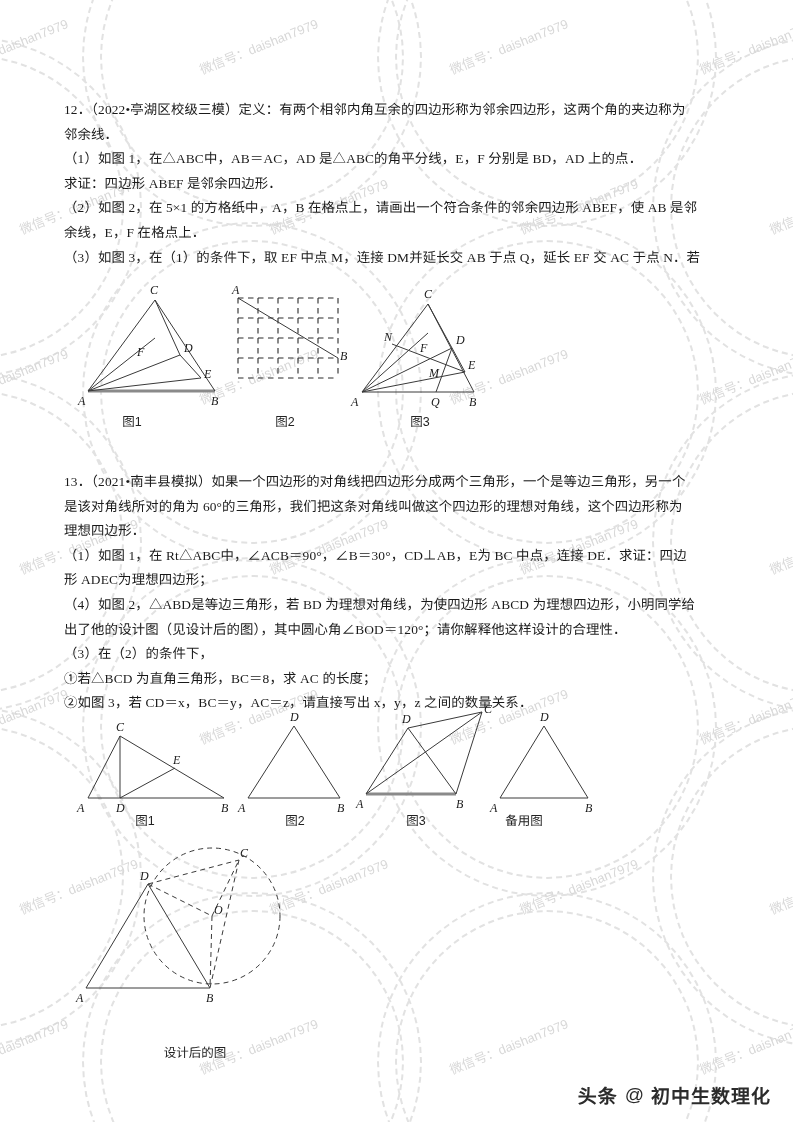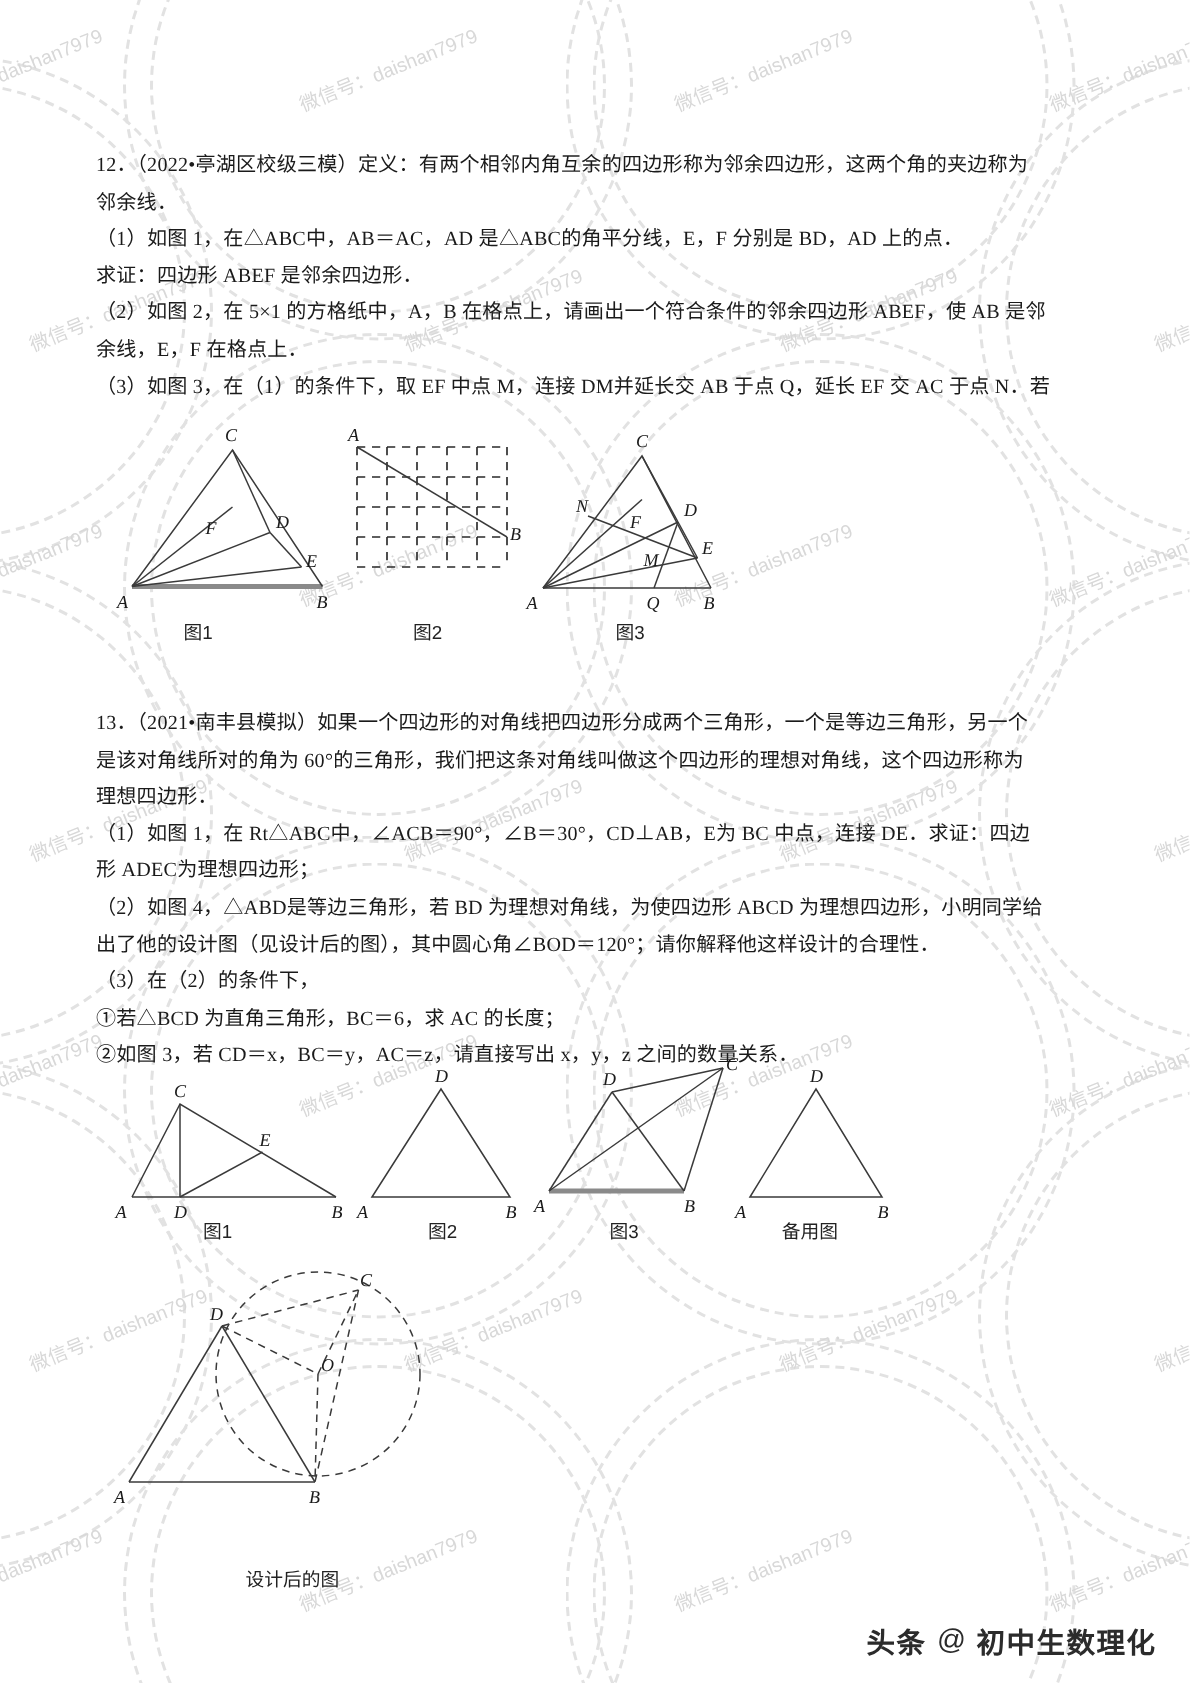--- a/index.html
+++ b/index.html
@@ -213,24 +213,24 @@
     <text class="lbl" x="123" y="122">B</text>
   </svg>
   <div class="fig-caption" style="left:400px;top:411px;width:40px;">图3</div>
 
   <div class="prob" style="top:470px;">
     <div class="line">13．（2021•南丰县模拟）如果一个四边形的对角线把四边形分成两个三角形，一个是等边三角形，另一个</div>
     <div class="line">是该对角线所对的角为 60°的三角形，我们把这条对角线叫做这个四边形的理想对角线，这个四边形称为</div>
     <div class="line">理想四边形．</div>
     <div class="line">（1）如图 1，在 Rt△ABC中，∠ACB＝90°，∠B＝30°，CD⊥AB，E为 BC 中点，连接 DE．求证：四边</div>
     <div class="line">形 ADEC为理想四边形；</div>
-    <div class="line">（2）如图 4，△ABD是等边三角形，若 BD 为理想对角线，为使四边形 ABCD 为理想四边形，小明同学给</div>
+    <div class="line">（4）如图 2，△ABD是等边三角形，若 BD 为理想对角线，为使四边形 ABCD 为理想四边形，小明同学给</div>
     <div class="line">出了他的设计图（见设计后的图），其中圆心角∠BOD＝120°；请你解释他这样设计的合理性．</div>
     <div class="line">（3）在（2）的条件下，</div>
-    <div class="line">①若△BCD 为直角三角形，BC＝6，求 AC 的长度；</div>
+    <div class="line">①若△BCD 为直角三角形，BC＝8，求 AC 的长度；</div>
     <div class="line">②如图 3，若 CD＝x，BC＝y，AC＝z，请直接写出 x，y，z 之间的数量关系．</div>
   </div>
 
   <svg style="position:absolute;left:76px;top:718px;" width="170" height="110" viewBox="0 0 170 110">
     <line class="solid" x1="12" y1="80" x2="148" y2="80"></line>
     <path class="solid" d="M12,80 L44,18 L148,80"></path>
     <line class="solid" x1="44" y1="18" x2="44" y2="80"></line>
     <path class="solid" d="M44,80 L99,50"></path>
     <text class="lbl" x="40" y="13">C</text>
     <text class="lbl" x="97" y="46">E</text>
@@ -261,21 +261,21 @@
     <text class="lbl" x="100" y="102">B</text>
   </svg>
   <div class="fig-caption" style="left:396px;top:810px;width:40px;">图3</div>
 
   <svg style="position:absolute;left:486px;top:712px;" width="120" height="110" viewBox="0 0 120 110">
     <path class="solid" d="M14,86 L58,14 L102,86 Z"></path>
     <text class="lbl" x="54" y="9">D</text>
     <text class="lbl" x="4" y="100">A</text>
     <text class="lbl" x="99" y="100">B</text>
   </svg>
-  <div class="fig-caption" style="left:505px;top:810px;width:70px;font-family:Liberation Serif, serif;">备用图</div>
+  <div class="fig-caption" style="left:489px;top:810px;width:70px;font-family:Liberation Serif, serif;">备用图</div>
 
   <svg style="position:absolute;left:76px;top:848px;" width="250" height="160" viewBox="0 0 250 160">
     <circle class="dash" cx="136" cy="68" r="68"></circle>
     <line class="solid" x1="10" y1="140" x2="134" y2="140"></line>
     <path class="solid" d="M10,140 L72,36"></path>
     <path class="solid" d="M72,36 L134,140"></path>
     <path class="dash" d="M72,36 L163,12"></path>
     <path class="dash" d="M163,12 L134,140"></path>
     <path class="dash" d="M72,36 L136,68"></path>
     <path class="dash" d="M136,68 L163,12"></path>

